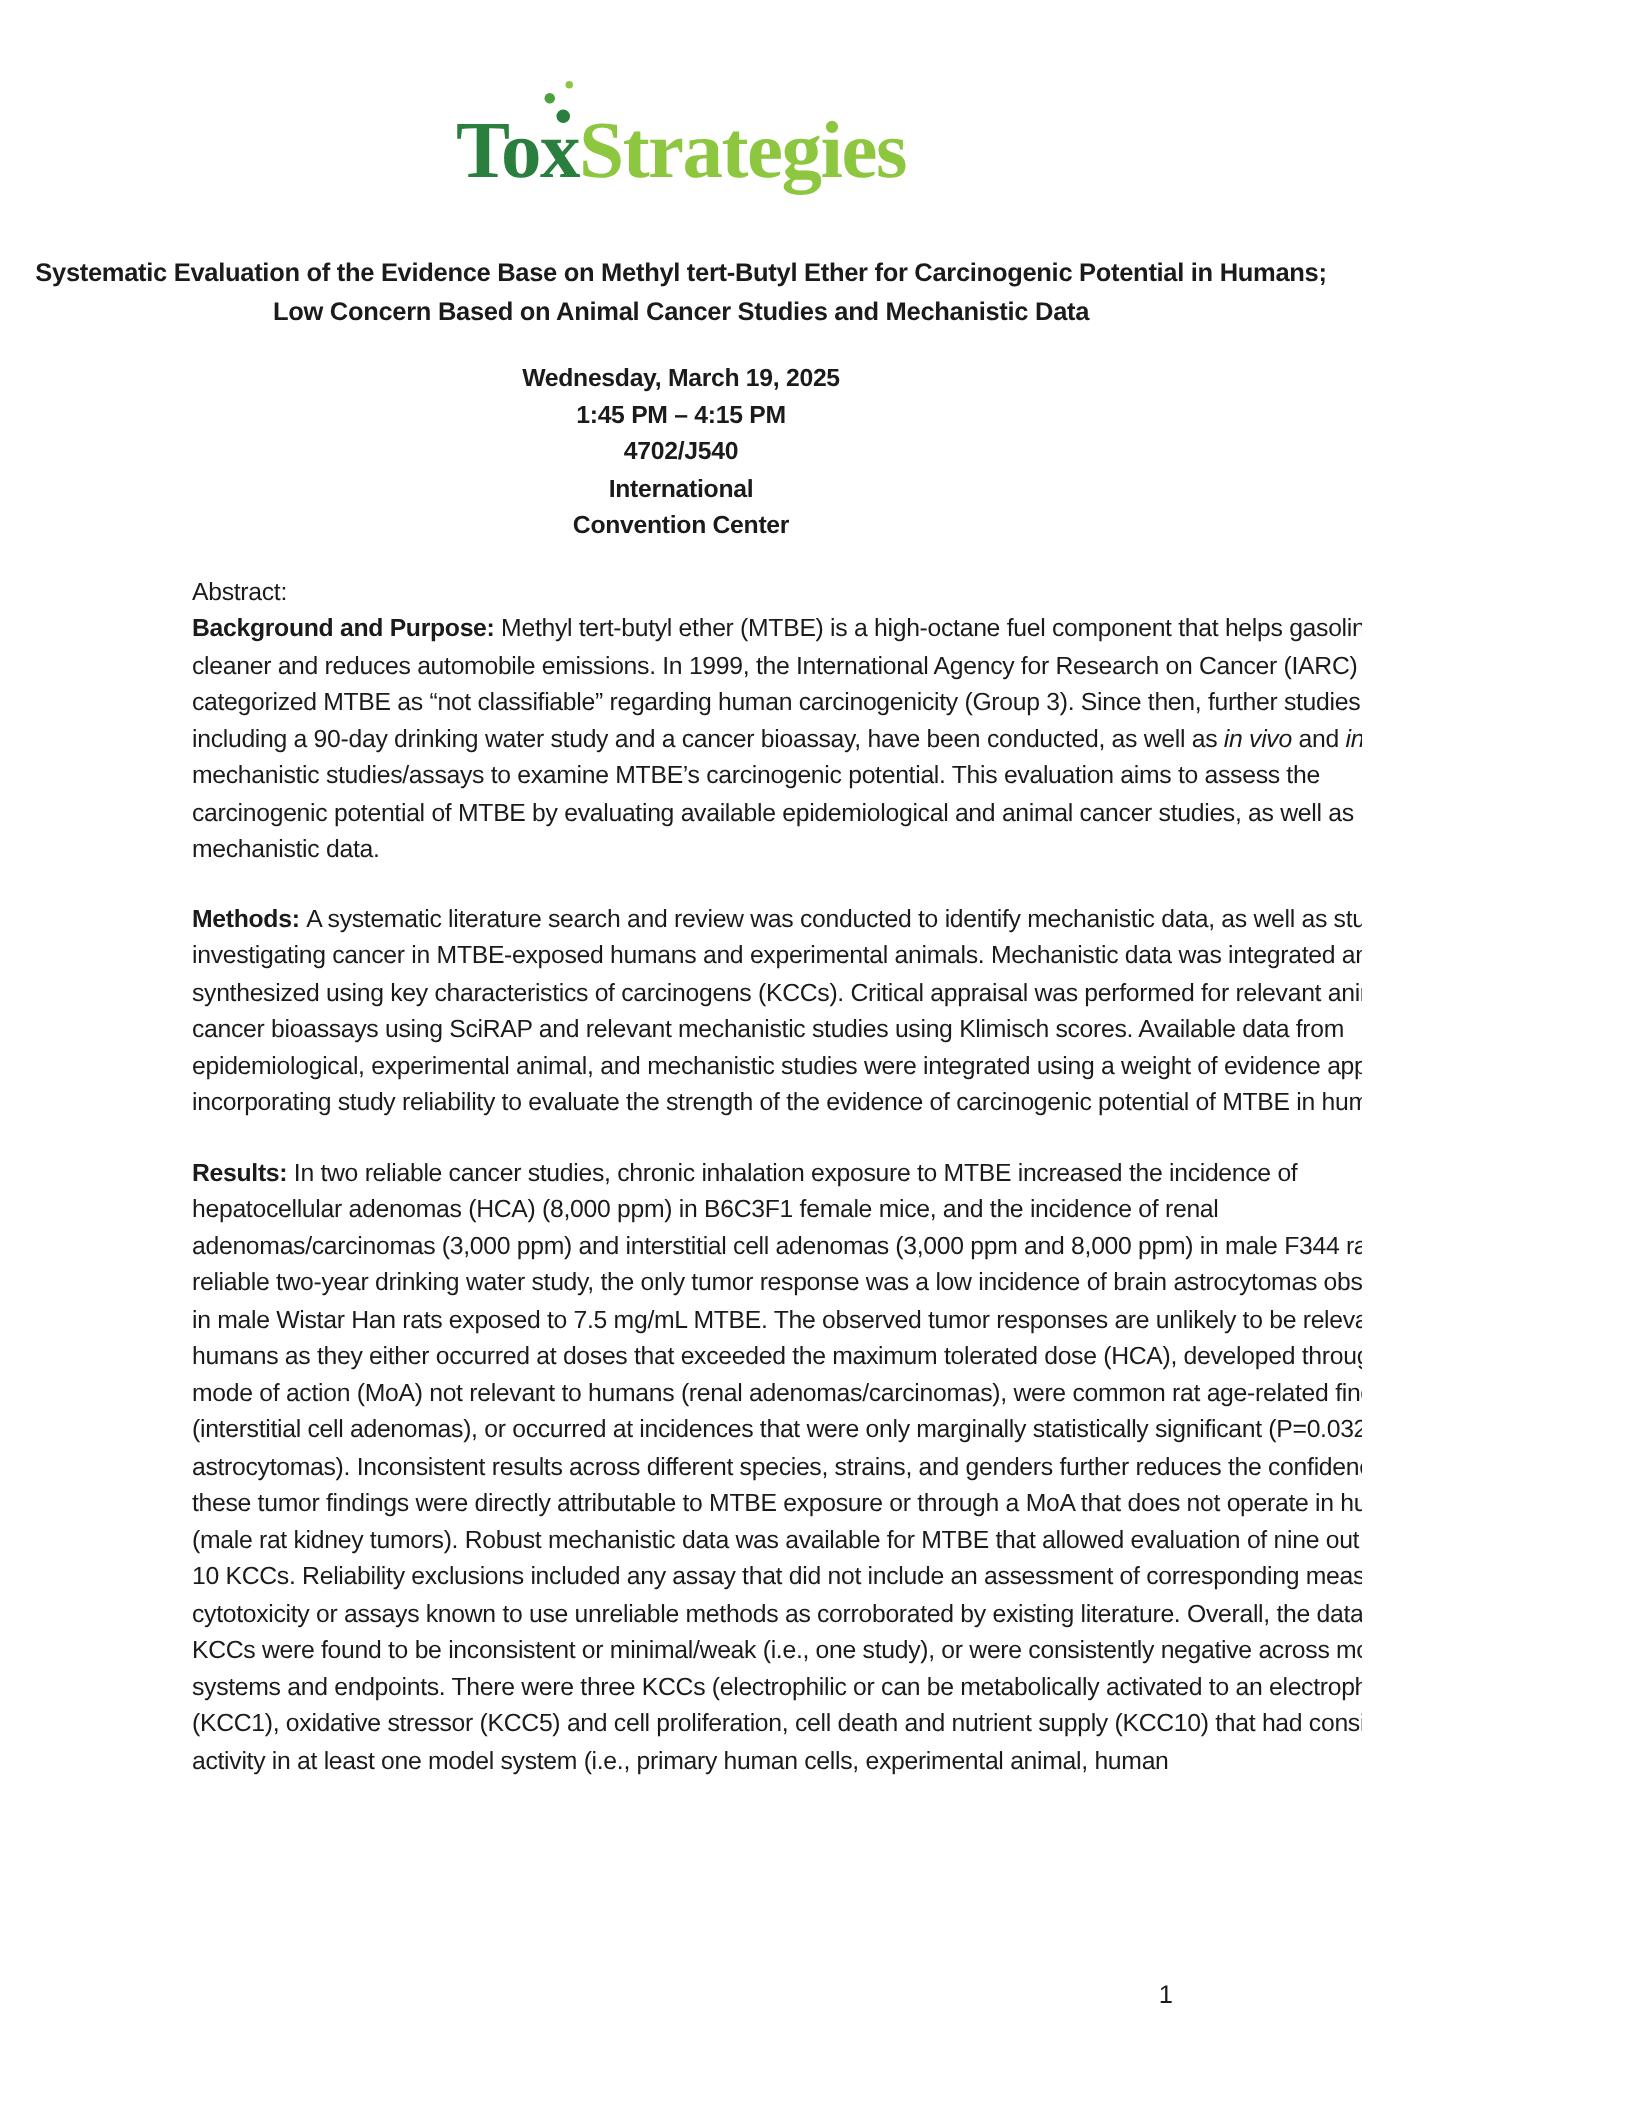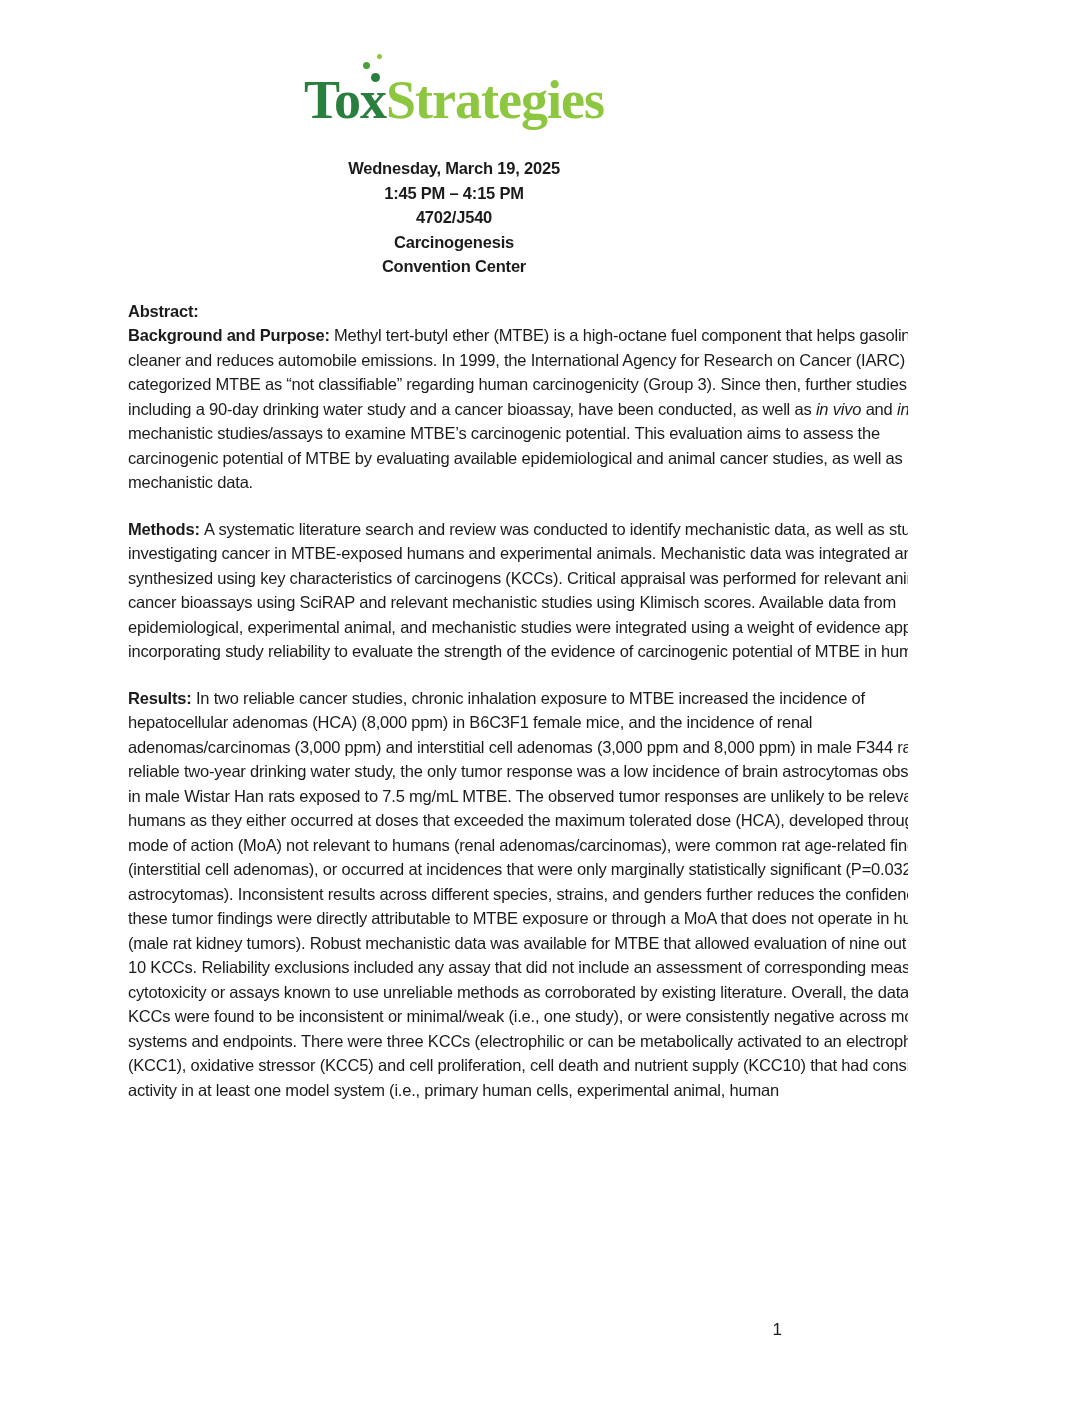--- a/index.html
+++ b/index.html
@@ -70,21 +70,21 @@
 
   
   .abstract {
     margin: 20px 124px 0 128px;
     width: 836px;
     font-size: 16.5px;
     line-height: 24.5px;
     letter-spacing: -0.2px;
     text-align: left;
   }
-  .abstract-heading { font-weight: bold; }
+  .abstract-heading { font-weight: normal; }
   .abstract p.para { margin: 0 0 22px 0; }
   .abstract p.para:last-child { margin-bottom: 0; }
   .bold { font-weight: bold; }
   .italic { font-style: italic; }
 
   
   .page-number {
     position: absolute;
     top: 1318px;
     right: 126px;
@@ -94,27 +94,28 @@
 </style>
 </head>
 <body>
 
 <div class="page">
 
   <div class="logo-row">
     <span class="logo-text"><span class="logo-tox" style="color: rgb(42, 126, 62);"><span>Tox</span><span class="bubble b-large" style="background: rgb(42, 126, 62);"></span><span class="bubble b-medium" style="background: rgb(75, 162, 60);"></span><span class="bubble b-small" style="background: rgb(141, 198, 63);"></span></span><span class="logo-strat" style="color: rgb(141, 198, 63);">Strategies</span></span>
   </div>
 
+  <div class="doc-title">Systematic Evaluation of the Evidence Base on Methyl tert-Butyl Ether for Carcinogenic Potential in Humans; Low Concern Based on Animal Cancer Studies and Mechanistic Data</div>
 
 
   <div class="session">
     <div>Wednesday, March 19, 2025</div>
     <div>1:45 PM – 4:15 PM</div>
     <div>4702/J540</div>
-    <div>Carcinogenesis</div>
+    <div>International</div>
     <div>Convention Center</div>
   </div>
 
   <div class="abstract">
     <div class="abstract-heading">Abstract:</div>
     <div id="abstract-paragraphs">
         <p class="para"><span class="bold">Background and Purpose: </span><span>Methyl tert-butyl ether (MTBE) is a high-octane fuel component that helps gasoline burn cleaner and reduces automobile emissions. In 1999, the International Agency for Research on Cancer (IARC) categorized MTBE as “not classifiable” regarding human carcinogenicity (Group 3). Since then, further studies, including a 90-day drinking water study and a cancer bioassay, have been conducted, as well as </span><span class="italic">in vivo</span><span> and </span><span class="italic">in vitro</span><span> mechanistic studies/assays to examine MTBE’s carcinogenic potential. This evaluation aims to assess the carcinogenic potential of MTBE by evaluating available epidemiological and animal cancer studies, as well as mechanistic data.</span></p>
         <p class="para"><span class="bold">Methods: </span><span>A systematic literature search and review was conducted to identify mechanistic data, as well as studies investigating cancer in MTBE-exposed humans and experimental animals. Mechanistic data was integrated and synthesized using key characteristics of carcinogens (KCCs). Critical appraisal was performed for relevant animal cancer bioassays using SciRAP and relevant mechanistic studies using Klimisch scores. Available data from epidemiological, experimental animal, and mechanistic studies were integrated using a weight of evidence approach incorporating study reliability to evaluate the strength of the evidence of carcinogenic potential of MTBE in humans.</span></p>
         <p class="para"><span class="bold">Results: </span><span>In two reliable cancer studies, chronic inhalation exposure to MTBE increased the incidence of hepatocellular adenomas (HCA) (8,000 ppm) in B6C3F1 female mice, and the incidence of renal adenomas/carcinomas (3,000 ppm) and interstitial cell adenomas (3,000 ppm and 8,000 ppm) in male F344 rats. In a reliable two-year drinking water study, the only tumor response was a low incidence of brain astrocytomas observed in male Wistar Han rats exposed to 7.5 mg/mL MTBE. The observed tumor responses are unlikely to be relevant to humans as they either occurred at doses that exceeded the maximum tolerated dose (HCA), developed through a mode of action (MoA) not relevant to humans (renal adenomas/carcinomas), were common rat age-related findings (interstitial cell adenomas), or occurred at incidences that were only marginally statistically significant (P=0.032) (brain astrocytomas). Inconsistent results across different species, strains, and genders further reduces the confidence that these tumor findings were directly attributable to MTBE exposure or through a MoA that does not operate in humans (male rat kidney tumors). Robust mechanistic data was available for MTBE that allowed evaluation of nine out of the 10 KCCs. Reliability exclusions included any assay that did not include an assessment of corresponding measures of cytotoxicity or assays known to use unreliable methods as corroborated by existing literature. Overall, the data for six KCCs were found to be inconsistent or minimal/weak (i.e., one study), or were consistently negative across model systems and endpoints. There were three KCCs (electrophilic or can be metabolically activated to an electrophile (KCC1), oxidative stressor (KCC5) and cell proliferation, cell death and nutrient supply (KCC10) that had consistent activity in at least one model system (i.e., primary human cells, experimental animal, human</span></p>
       </div>

